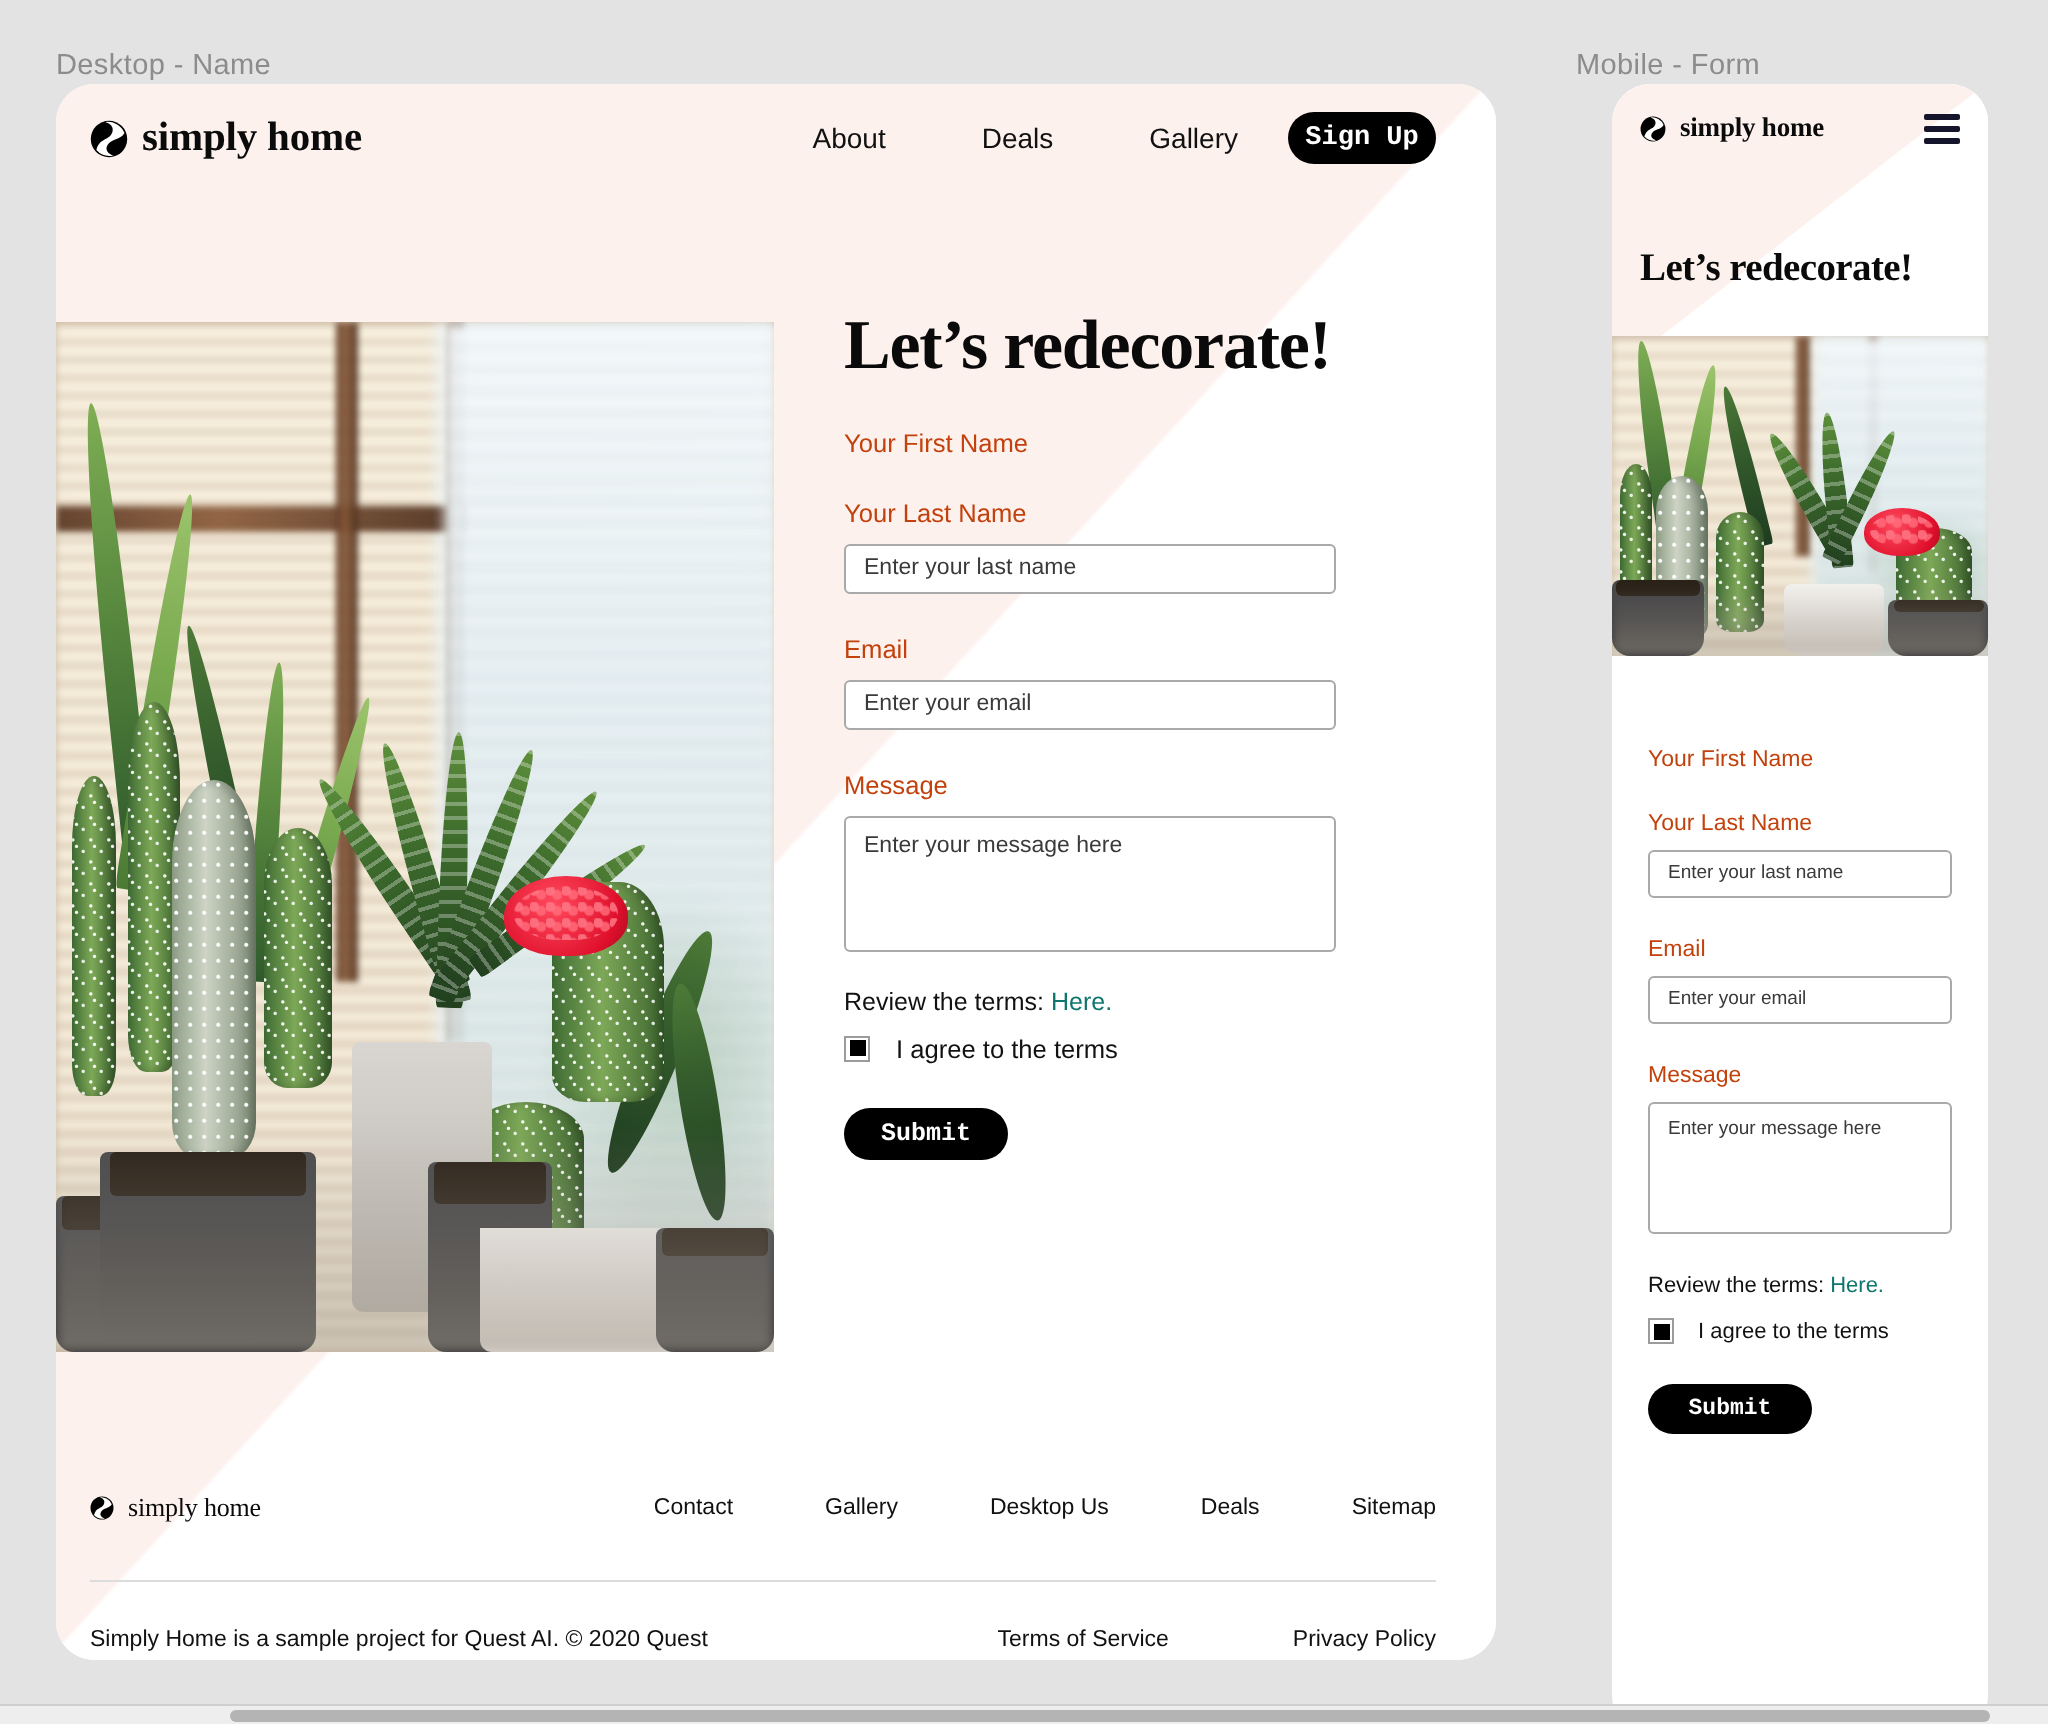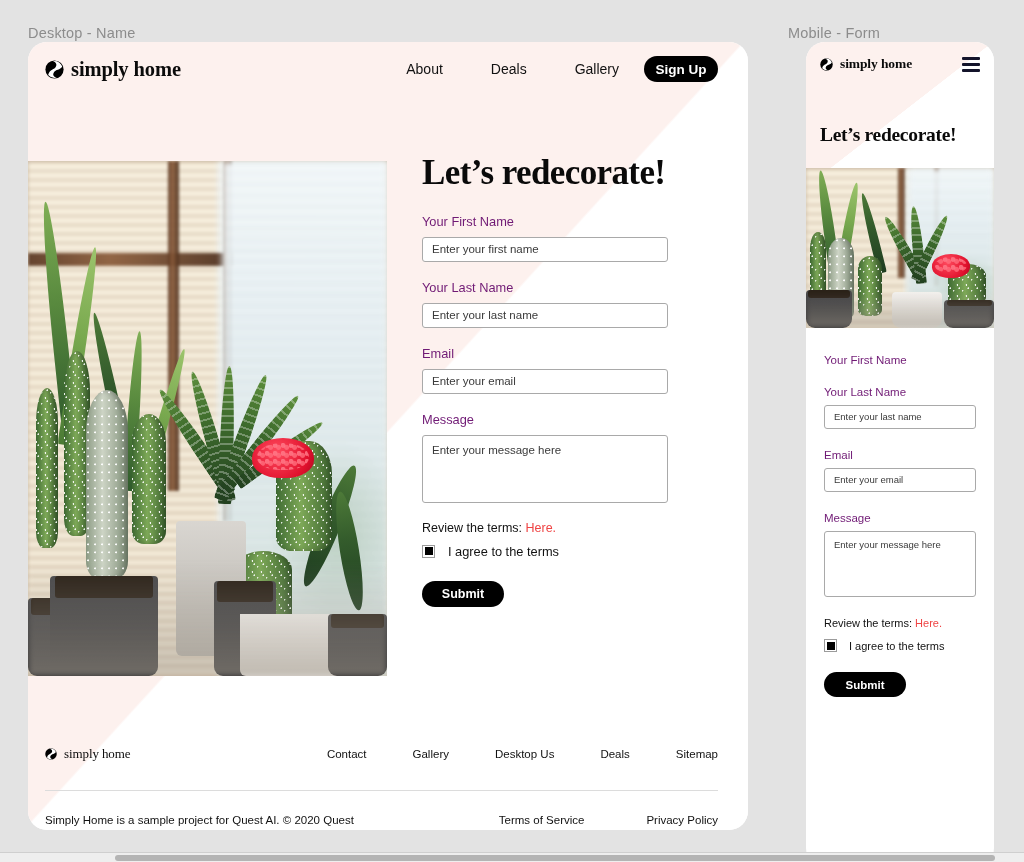--- a/index.html
+++ b/index.html
@@ -118,21 +118,21 @@
   }
   .nav-link:last-of-type { margin-right: 0; }
   .pill-btn {
     display: inline-flex;
     align-items: center;
     justify-content: center;
     background: #000000;
     color: #ffffff;
     border: none;
     border-radius: 999px;
-    font-family: Liberation Sans, sans-serif;
+    font-family: Liberation Mono, monospace;
     font-weight: 700;
     cursor: pointer;
     white-space: nowrap;
   }
   #signup-button {
     font-size: 13.5px;
     width: 74px;
     height: 26px;
     margin-left: 25px;
   }
@@ -314,22 +314,23 @@
     line-height: 1.08;
     letter-spacing: -0.6px;
     color: #0a0a0a;
     margin-bottom: 22px;
     white-space: nowrap;
   }
   .field { margin-bottom: 18px; }
   .field-label {
     display: block;
     font-size: 12.8px;
-    color: #701a75;
+    color: #c2410c;
     margin-bottom: 8px;
+    margin-top: 20px;
   }
   .text-input,
   .text-area {
     display: block;
     width: 100%;
     background: #ffffff;
     border: 1px solid #a9a9a9;
     border-radius: 3px;
     font-family: "Liberation Sans", sans-serif;
     font-size: 11.5px;
@@ -342,21 +343,21 @@
   .text-input::placeholder,
   .text-area::placeholder { color: #3a3a3a; opacity: 1; }
 
   .terms-line {
     font-size: 12.5px;
     color: #121212;
     margin-top: 16px;
     margin-bottom: 9px;
   }
   .terms-link {
-    color: #ef4444;
+    color: #0f766e;
     text-decoration: none;
     cursor: pointer;
   }
   .agree-row {
     display: flex;
     align-items: center;
     gap: 13px;
     margin-bottom: 22px;
   }
   .checkbox {
@@ -625,21 +626,20 @@
         <div class="pot dark soil" style="left:300px; width:59px;  height:62px;"></div>
         <div class="ph-sill"></div>
       </div>
     </div>
 
     <div id="form-col">
       <h1 class="headline">Let’s redecorate!</h1>
 
       <div class="field">
         <label class="field-label">Your First Name</label>
-        <input class="text-input" type="text" placeholder="Enter your first name" style="">
       </div>
 
       <div class="field">
         <label class="field-label">Your Last Name</label>
         <input class="text-input" type="text" placeholder="Enter your last name" style="">
       </div>
 
       <div class="field">
         <label class="field-label">Email</label>
         <input class="text-input" type="text" placeholder="Enter your email" style="">

